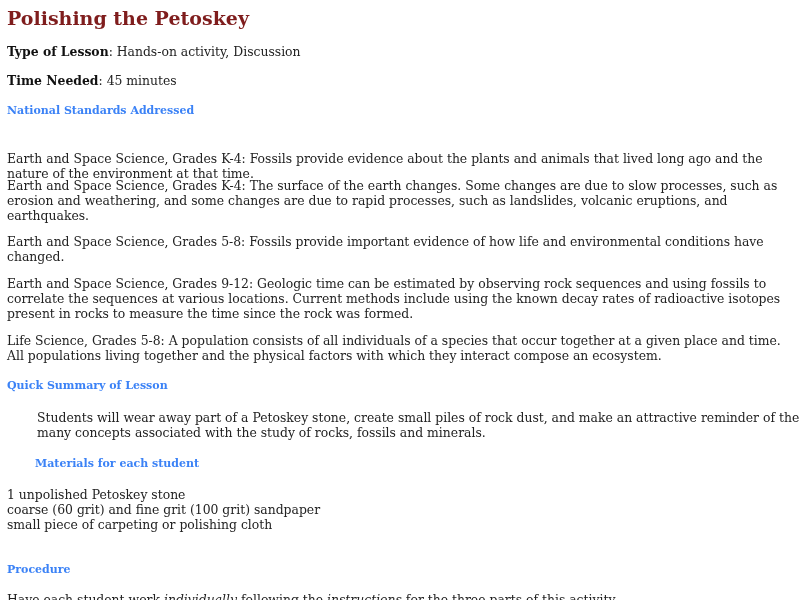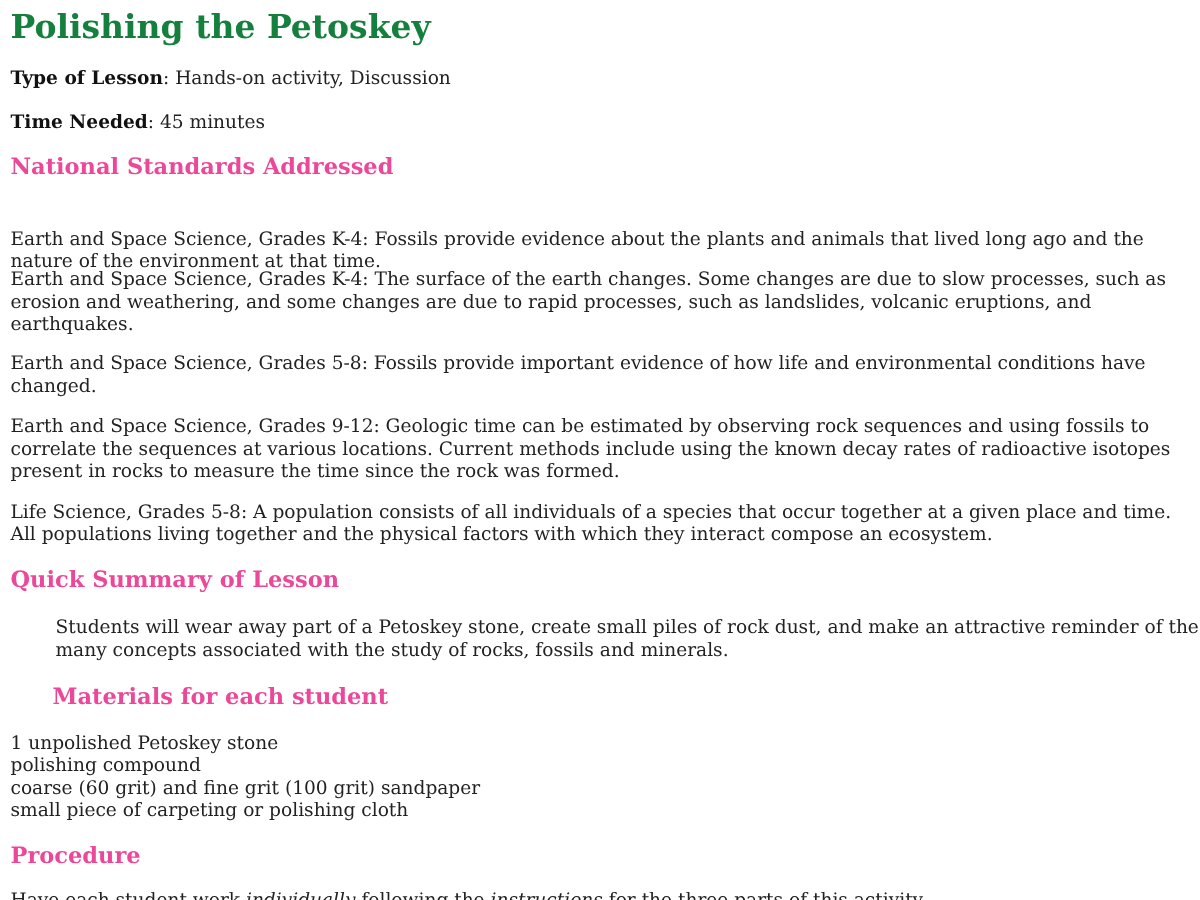--- a/index.html
+++ b/index.html
@@ -15,35 +15,35 @@
       color: #222222;
       font-size: 12.4px;
       line-height: 15px;
     }
     .page {
       position: relative;
       padding: 0 7px;
     }
     h1 {
       font-family: "DejaVu Serif", serif;
-      font-size: 22px;
+      font-size: 19px;
       font-weight: bold;
-      color: #15803d;
+      color: #7f1d1d;
       margin: 0;
       position: absolute;
       top: 6px;
       left: 7px;
       line-height: 24px;
       text-align: center;
     }
     h2 {
       font-family: "DejaVu Serif", serif;
-      font-size: 15px;
+      font-size: 11px;
       font-weight: bold;
-      color: #ec4899;
+      color: #3b82f6;
       margin: 0;
       position: absolute;
       left: 7px;
       line-height: 20px;
     }
     p, .block {
       margin: 0;
       position: absolute;
       left: 7px;
       width: 786px;
@@ -71,21 +71,20 @@
   <p style="top:333px;">Life Science, Grades 5-8: A population consists of all individuals of a species that occur together at a given place and time. All populations living together and the physical factors with which they interact compose an ecosystem.</p>
 
   <h2 style="top:376px;">Quick Summary of Lesson</h2>
 
   <p style="top:410px;margin-left:30px;">Students will wear away part of a Petoskey stone, create small piles of rock dust, and make an attractive reminder of the many concepts associated with the study of rocks, fossils and minerals.</p>
 
   <h2 style="top:454px;margin-left:28px;">Materials for each student</h2>
 
   <div class="block materials" style="top:487px;">
     <div>1 unpolished Petoskey stone</div>
-    <div>polishing compound</div>
     <div>coarse (60 grit) and fine grit (100 grit) sandpaper</div>
     <div>small piece of carpeting or polishing cloth</div>
   </div>
 
   <h2 style="top:560px;">Procedure</h2>
 
   <p style="top:592px;"><span>Have each student work </span><i>individually</i><span> following the </span><i>instructions</i><span> for the three parts of this activity.</span></p>
 
 </div>
 

